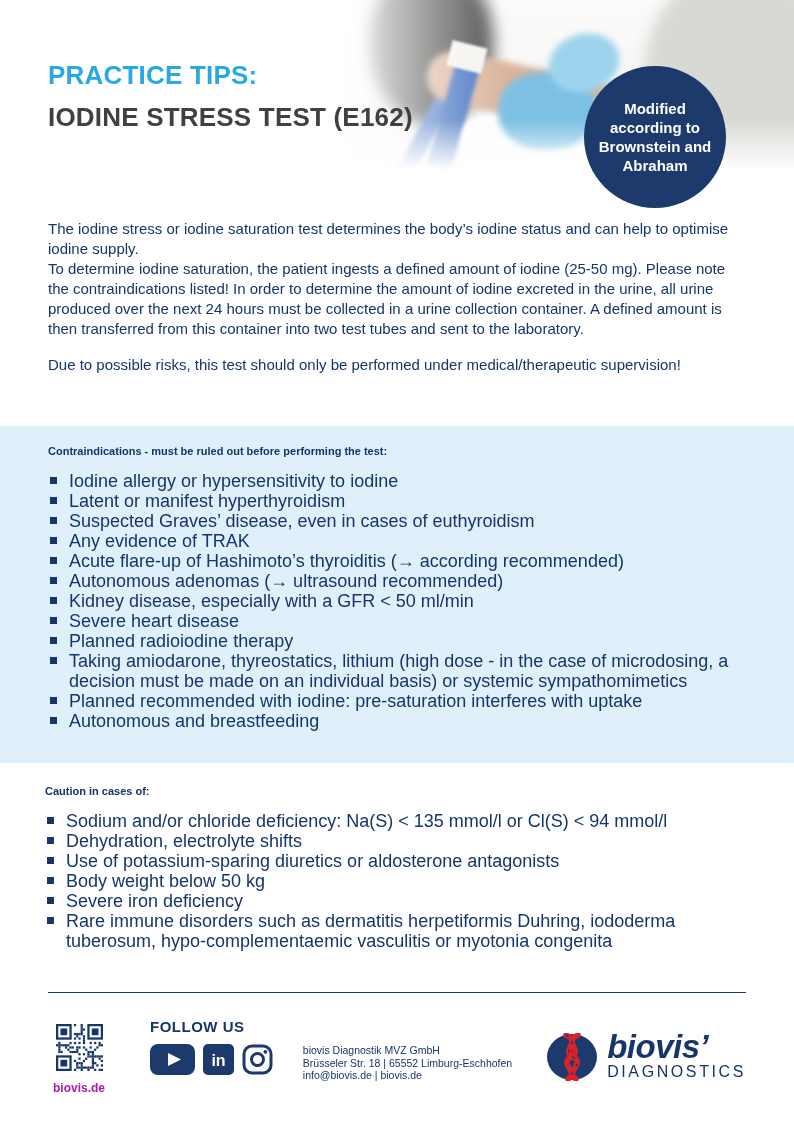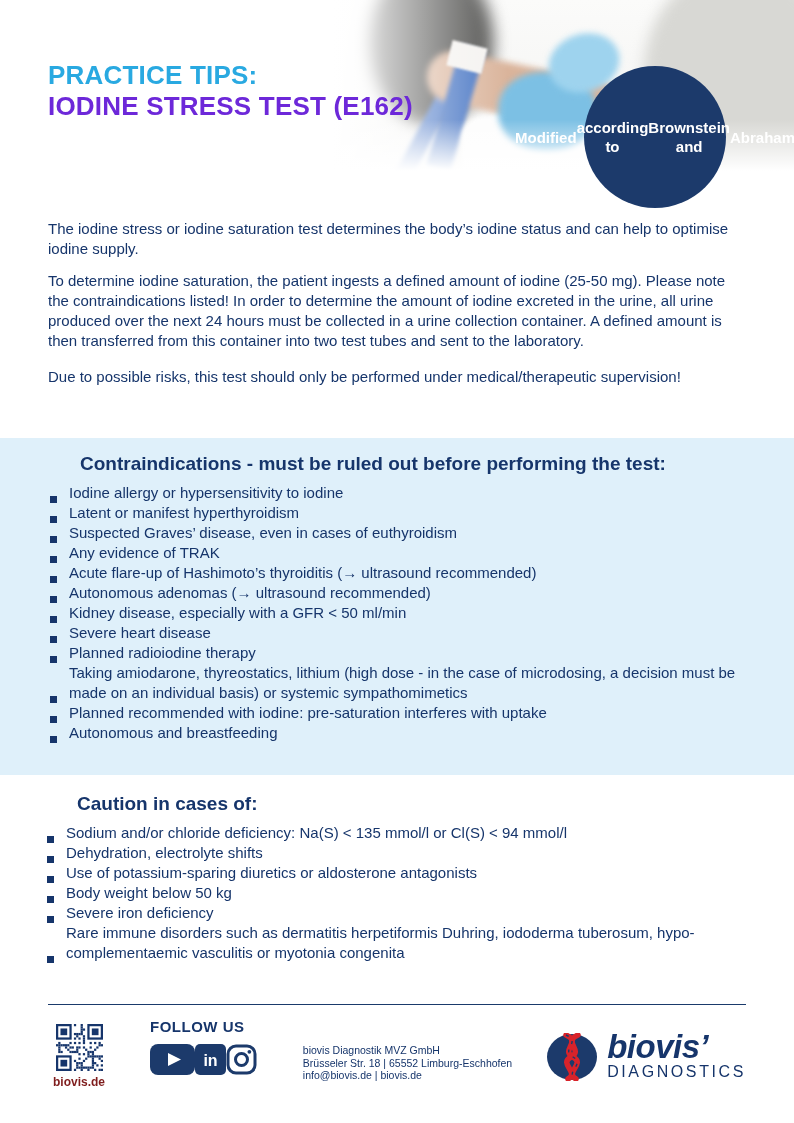--- a/index.html
+++ b/index.html
@@ -22,50 +22,50 @@
   .ph-band2   { left:414px; top:92px; width:17px; height:95px; background:#4a77c6; transform:rotate(28deg); filter:blur(2px); }
   .ph-pad     { left:449px; top:44px; width:36px; height:26px; background:#f4f2ef; transform:rotate(14deg); filter:blur(1px); }
   .ph-glove1  { left:548px; top:34px; width:72px; height:58px; background:#9ed3ee; border-radius:50%; transform:rotate(-18deg); filter:blur(3px); }
   .ph-glove2  { left:498px; top:72px; width:98px; height:78px; background:#7cc0e4; border-radius:46%; filter:blur(3px); }
   .ph-armrest { left:462px; top:116px; width:135px; height:75px; background:#fdfdfd; border-radius:22px; filter:blur(2px); }
   .ph-fade-left   { inset:0; background:linear-gradient(90deg,#fff 0%,#fff 42%,rgba(255,255,255,0) 64%); }
   .ph-fade-bottom { inset:0; background:linear-gradient(180deg,rgba(255,255,255,0) 68%,#fff 97%); }
 
   .titles { position:absolute; left:48px; top:60px; z-index:3; }
   .title1 { font-size:26px; font-weight:bold; color:#29a9e1; letter-spacing:.2px; }
-  .title2 { font-size:26px; font-weight:bold; color:#6d28d9; letter-spacing:.2px; }
+  .title2 { font-size:26px; font-weight:bold; color:#404040; margin-top:11px; letter-spacing:.2px; }
 
   .badge { position:absolute; left:584px; top:66px; width:142px; height:142px; z-index:3;
            background:#1c3a6b; border-radius:50%;
-           display:flex; flex-direction:row; align-items:center; justify-content:center;
+           display:flex; flex-direction:column; align-items:center; justify-content:center;
            color:#ffffff; font-weight:bold; font-size:15px; line-height:19px; text-align:center; }
 
   
   .intro { margin:14px 48px 0 48px; font-size:15px; line-height:20px; }
-  .intro p + p { margin-top:12px; }
+  .intro p + p { margin-top:0; }
   .intro .note { margin-top:16px; font-weight:normal; }
 
   
   .section-blue { margin-top:51px; background:#dff0fa; padding:15px 48px 32px 48px; }
   .section-white { padding:18px 48px 0 45px; }
-  .sec-heading { font-size:19px; font-weight:bold; line-height:21px;margin-left:32px; }
+  .sec-heading { font-size:11px; font-weight:bold; line-height:21px; }
   ul.blist { list-style:none; margin-top:9px; }
-  ul.blist li { display:flex; align-items:flex-end; font-size:15px; line-height:20px; }
+  ul.blist li { display:flex; align-items:flex-start; font-size:18px; line-height:20px; }
   .sq { flex:0 0 auto; width:7px; height:7px; background:#16356b; margin:6px 12px 0 2px; }
 
   
   .footer-rule { margin:41px 48px 0 48px; border:0; border-top:1.6px solid #1a3a6b; }
   .footer { position:absolute; left:48px; right:48px; top:1018px; display:flex; align-items:flex-start; }
   .qr-col { width:62px; text-align:center; }
   .qr-box { width:47px; height:47px; margin:6px auto 0 auto; }
-  .qr-label { font-size:12px; font-weight:bold; color:#7f1d1d; }
+  .qr-label { margin-top:6px; font-size:12px; font-weight:bold; color:#a21caf; }
 
   .follow-col { margin-left:40px; }
   .follow-label { font-size:15px; font-weight:bold; letter-spacing:.5px; }
-  .social-row { display:flex; align-items:center; margin-top:9px; }
+  .social-row { display:flex; align-items:center; gap:8px; margin-top:9px; }
   .social-row .icon { display:block; cursor:pointer; }
 
   .address-col { margin-left:auto; text-align:left; font-size:10.5px; line-height:12.5px; padding-top:26px; }
 
   .logo-col { margin-left:34px; display:flex; align-items:center; padding-top:14px; }
   .logo-text { margin-left:9px; }
   .logo-word { font-size:33px; font-weight:bold; font-style:italic; line-height:30px; letter-spacing:-.5px; }
   .logo-sub  { font-size:16px; letter-spacing:2.6px; margin-top:1px; }
 </style>
 </head>
@@ -119,21 +119,21 @@
       <li>
           <span class="sq"></span>
           <span>Suspected Graves’ disease, even in cases of euthyroidism</span>
         </li>
       <li>
           <span class="sq"></span>
           <span>Any evidence of TRAK</span>
         </li>
       <li>
           <span class="sq"></span>
-          <span>Acute flare-up of Hashimoto’s thyroiditis (→ ultrasound recommended)</span>
+          <span>Acute flare-up of Hashimoto’s thyroiditis (→ according recommended)</span>
         </li>
       <li>
           <span class="sq"></span>
           <span>Autonomous adenomas (→ ultrasound recommended)</span>
         </li>
       <li>
           <span class="sq"></span>
           <span>Kidney disease, especially with a GFR &lt; 50 ml/min</span>
         </li>
       <li>

